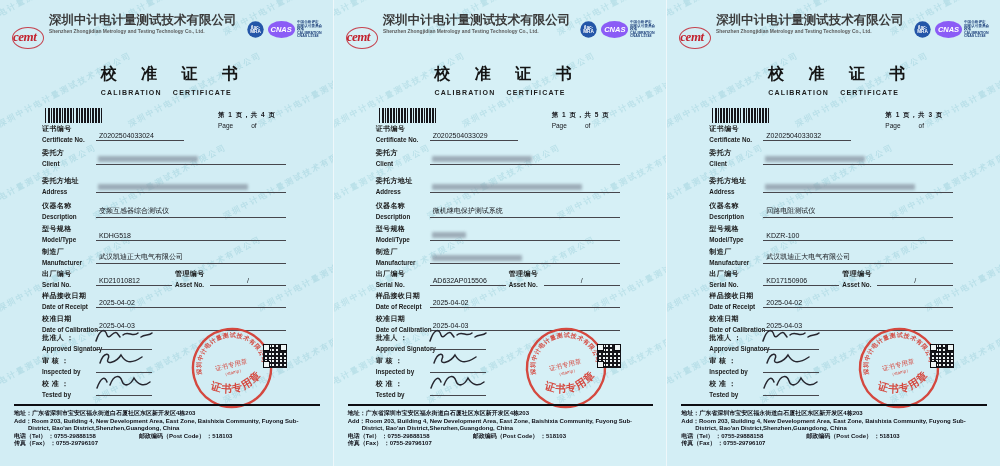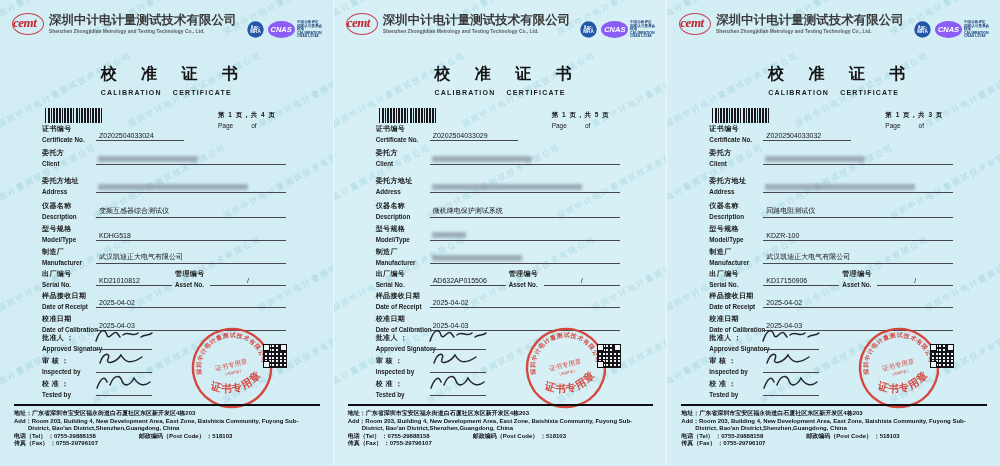--- a/index.html
+++ b/index.html
@@ -9,21 +9,21 @@
   .cert:nth-child(2) { background:#d6f0f6; }
   .cert:nth-child(3) { background:#d3eef5; }
   .cert + .cert { border-left:1px solid #eef7fa; }
 
   
   .wm-layer { position:absolute; inset:0; pointer-events:none; }
   .wm { position:absolute; font-size:8px; letter-spacing:2px; color:rgba(32,138,160,0.15); transform:rotate(-28deg); white-space:nowrap; font-weight:700; }
 
   
   .hdr { position:absolute; top:12px; left:10px; right:6px; height:34px; display:flex; align-items:flex-start; }
-  .cemt { position:relative; width:36px; height:24px; margin-top:0; flex:0 0 auto; }
+  .cemt { position:relative; width:36px; height:24px; margin-top:14px; flex:0 0 auto; }
   .cemt::before { content:""; position:absolute; left:2px; top:1px; width:30px; height:20px; border:1.2px solid rgba(195,35,48,0.85); border-radius:50%; }
   .cemt span { position:absolute; left:3px; top:3px; font:italic 700 13px "Liberation Serif", serif; color:#c3232f; letter-spacing:-0.5px; }
   .coname { margin-left:3px; flex:1 1 auto; min-width:0; }
   .co-cn { font-size:12.5px; font-weight:700; color:#3a3a3a; white-space:nowrap; }
   .co-en { font-size:6px; transform:scale(0.82); transform-origin:left top; color:#5a5a5a; white-space:nowrap; font-weight:700; }
   .accr { display:flex; align-items:center; gap:2px; flex:0 0 auto; margin-top:2px; }
   .ilac { width:21px; height:21px; border-radius:50%; background:#2456a8; color:#fff; font-size:6px; transform:scale(0.78); display:flex; align-items:center; justify-content:center; text-align:center; line-height:5px; font-weight:700; }
   .cnas { width:27px; height:17px; border-radius:50%; background:#8b5cf6; color:#fff; font:italic 700 7.5px "Liberation Sans", sans-serif; display:flex; align-items:center; justify-content:center; }
   .accr-lines { width:30px; color:#1c3f7a; font-size:6px; line-height:6px; transform:scale(0.6); transform-origin:left center; font-weight:700; white-space:nowrap; }
 

